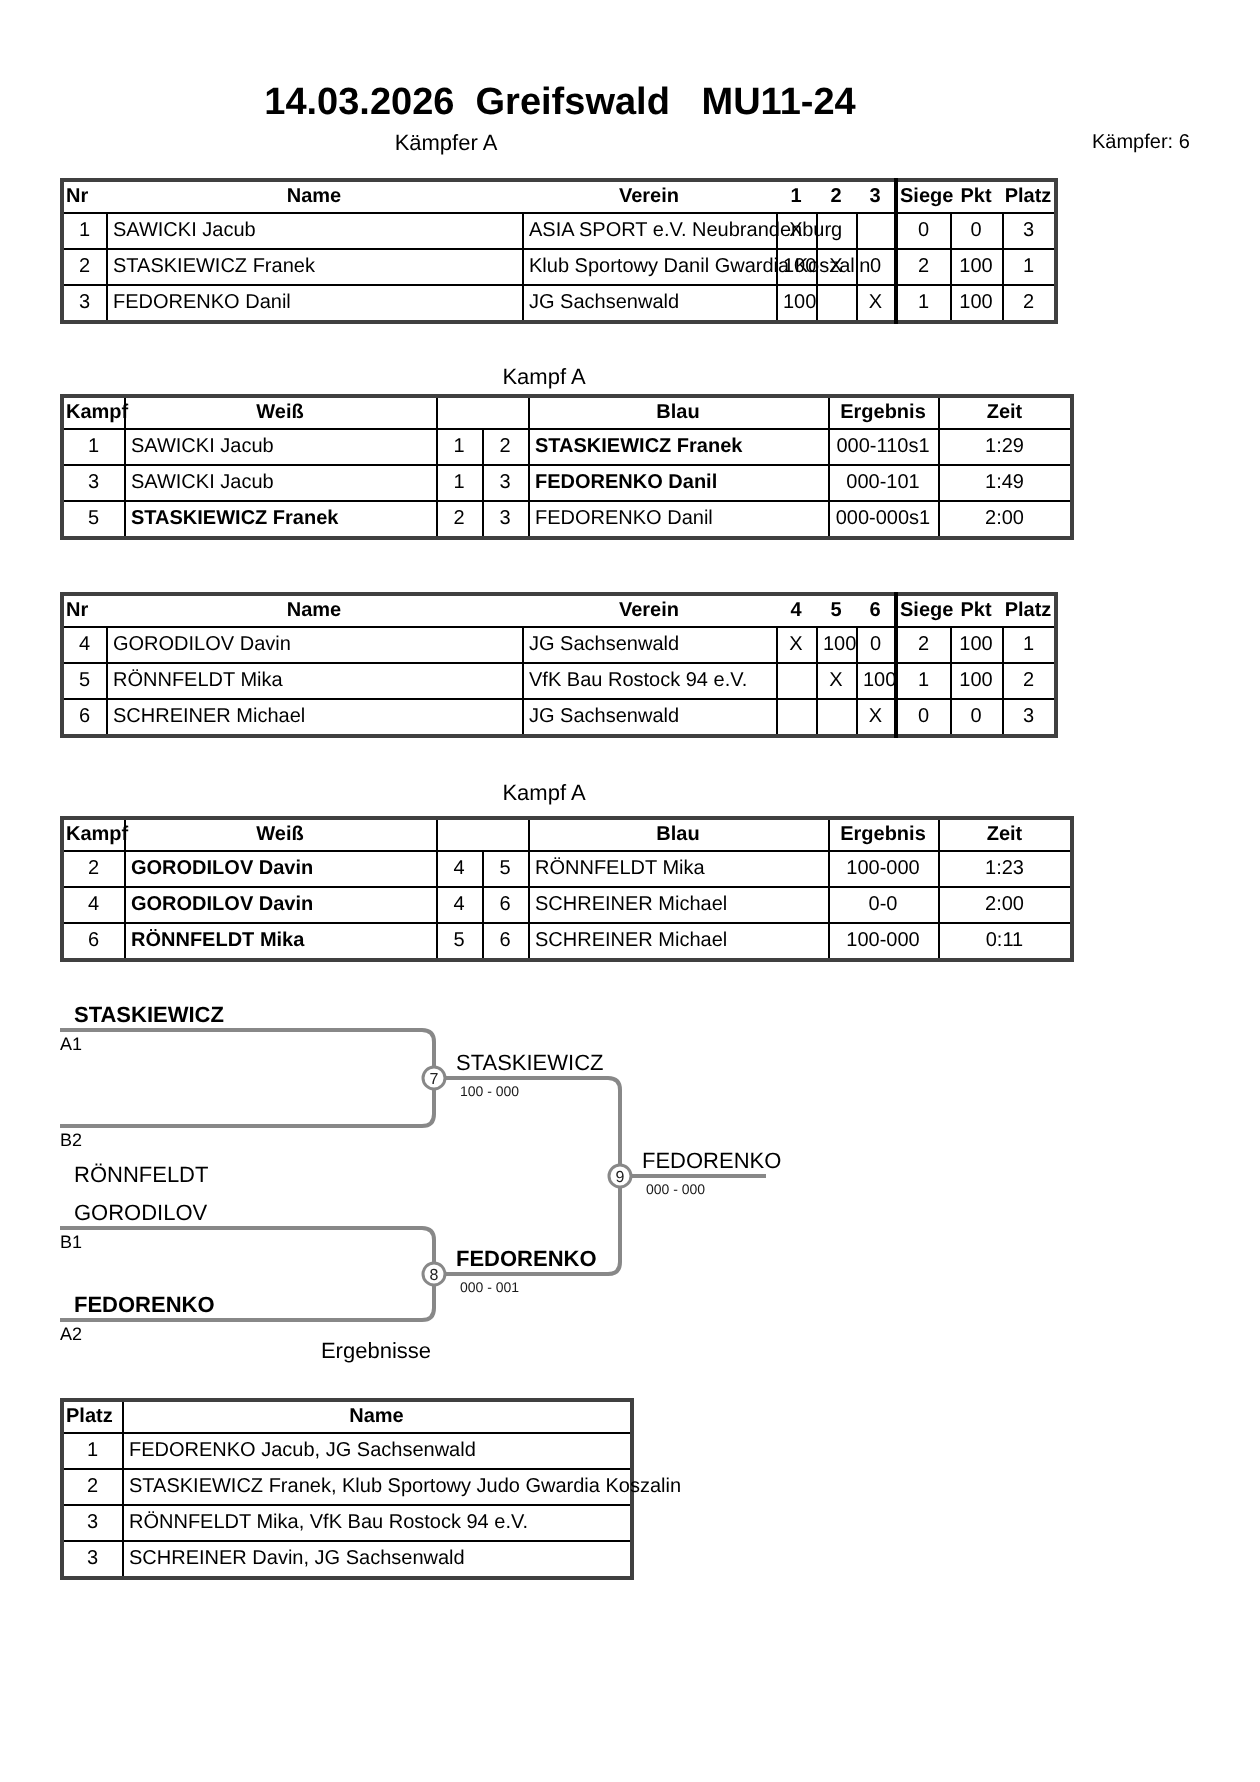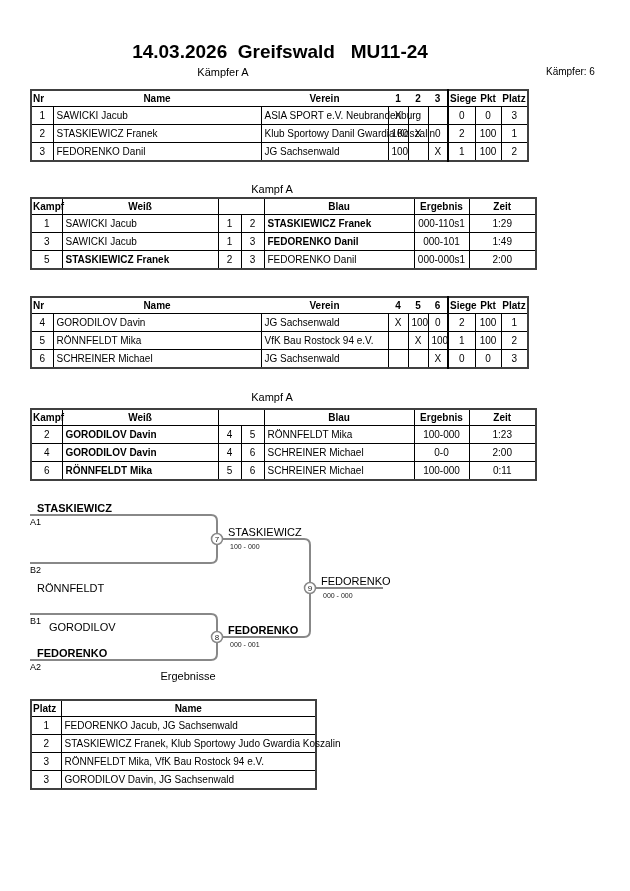--- a/index.html
+++ b/index.html
@@ -302,21 +302,21 @@
       <text x="217" y="542">7</text>
       <text x="217" y="640">8</text>
       <text x="310" y="591">9</text>
     </g>
   </svg>
 
   <div class="bk-name b" style="left:37px; top:502px;">STASKIEWICZ</div>
   <div class="bk-code" style="left:30px; top:517px;">A1</div>
   <div class="bk-name" style="left:37px; top:550px;margin-top:32px;">RÖNNFELDT</div>
   <div class="bk-code" style="left:30px; top:565px;">B2</div>
-  <div class="bk-name" style="left:37px; top:621px;margin-left:12px;">GORODILOV</div>
+  <div class="bk-name" style="left:37px; top:601px;">GORODILOV</div>
   <div class="bk-code" style="left:30px; top:616px;">B1</div>
   <div class="bk-name b" style="left:37px; top:647px;">FEDORENKO</div>
   <div class="bk-code" style="left:30px; top:662px;">A2</div>
 
   <div class="bk-name" style="left:228px; top:526px;">STASKIEWICZ</div>
   <div class="bk-score" style="left:230px; top:543px;">100 - 000</div>
   <div class="bk-name b" style="left:228px; top:624px;">FEDORENKO</div>
   <div class="bk-score" style="left:230px; top:641px;">000 - 001</div>
   <div class="bk-name" style="left:321px; top:575px;">FEDORENKO</div>
   <div class="bk-score" style="left:323px; top:592px;">000 - 000</div>
@@ -346,19 +346,19 @@
     </tr>
     <tr>
       <td class="c">3</td>
       <td class="l ovf">
             <span>RÖNNFELDT Mika, VfK Bau Rostock 94 e.V.</span>
           </td>
     </tr>
     <tr>
       <td class="c">3</td>
       <td class="l ovf">
-            <span>GORODILOV Davin, JG Sachsenwald</span>
+            <span>SCHREINER Davin, JG Sachsenwald</span>
           </td>
     </tr>
   </tbody>
     </table>
 
 </div>
 
 </body></html>

